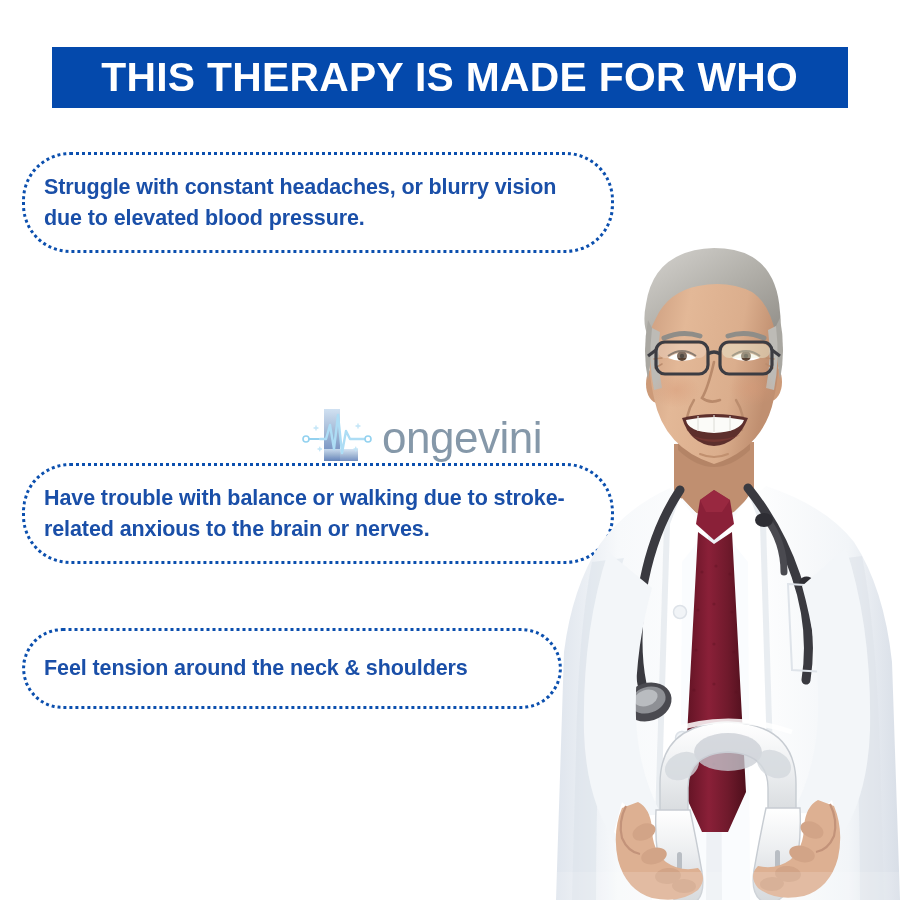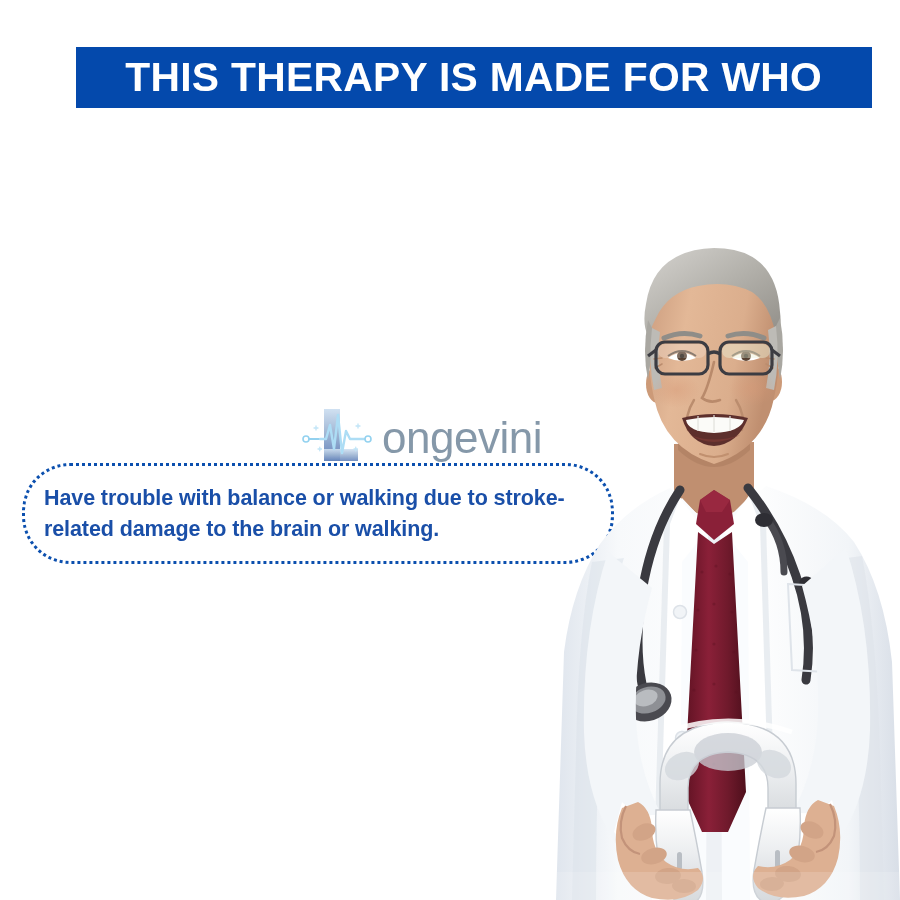--- a/index.html
+++ b/index.html
@@ -28,21 +28,20 @@
     left: 52px;
     top: 47px;
     width: 796px;
     height: 61px;
     background: #0449AC;
     display: flex;
     align-items: center;
     justify-content: center;
     box-sizing: border-box;
     padding-bottom: 2px;
-    margin-left: 24px;
   }
   .header-title {
     color: #ffffff;
     font-family: "Liberation Sans", sans-serif;
     font-size: 40px;
     font-weight: bold;
     letter-spacing: 0.3px;
     white-space: nowrap;
     line-height: 1;
     transform: scaleX(1.02);
@@ -120,26 +119,32 @@
 </style>
 </head>
 <body>
 
 <div id="poster">
 
   <div class="header-banner">
     <div class="header-title">THIS THERAPY IS MADE FOR WHO</div>
   </div>
 
+  <div class="bullet-box" id="box1">
+    <div class="bullet-text">Struggle with constant headaches, or blurry vision due to elevated blood pressure.</div>
+  </div>
 
 
   <div class="bullet-box" id="box3">
-    <div class="bullet-text">Have trouble with balance or walking due to stroke-related damage to the brain or walking.</div>
-  </div>
-
+    <div class="bullet-text">Have trouble with balance or walking due to stroke-related anxious to the brain or nerves.</div>
+  </div>
+
+  <div class="bullet-box" id="box4">
+    <div class="bullet-text">Feel tension around the neck &amp; shoulders</div>
+  </div>
 
 
   <div class="watermark">
     <div class="wm-mark">
       <svg width="84" height="60" viewBox="0 0 84 60" xmlns="http://www.w3.org/2000/svg">
         <defs>
           <linearGradient id="lgrad" x1="0" y1="0" x2="0" y2="1">
             <stop offset="0%" stop-color="#cfe0f2"></stop>
             <stop offset="45%" stop-color="#9fb6d4"></stop>
             <stop offset="100%" stop-color="#5e7fb8"></stop>

